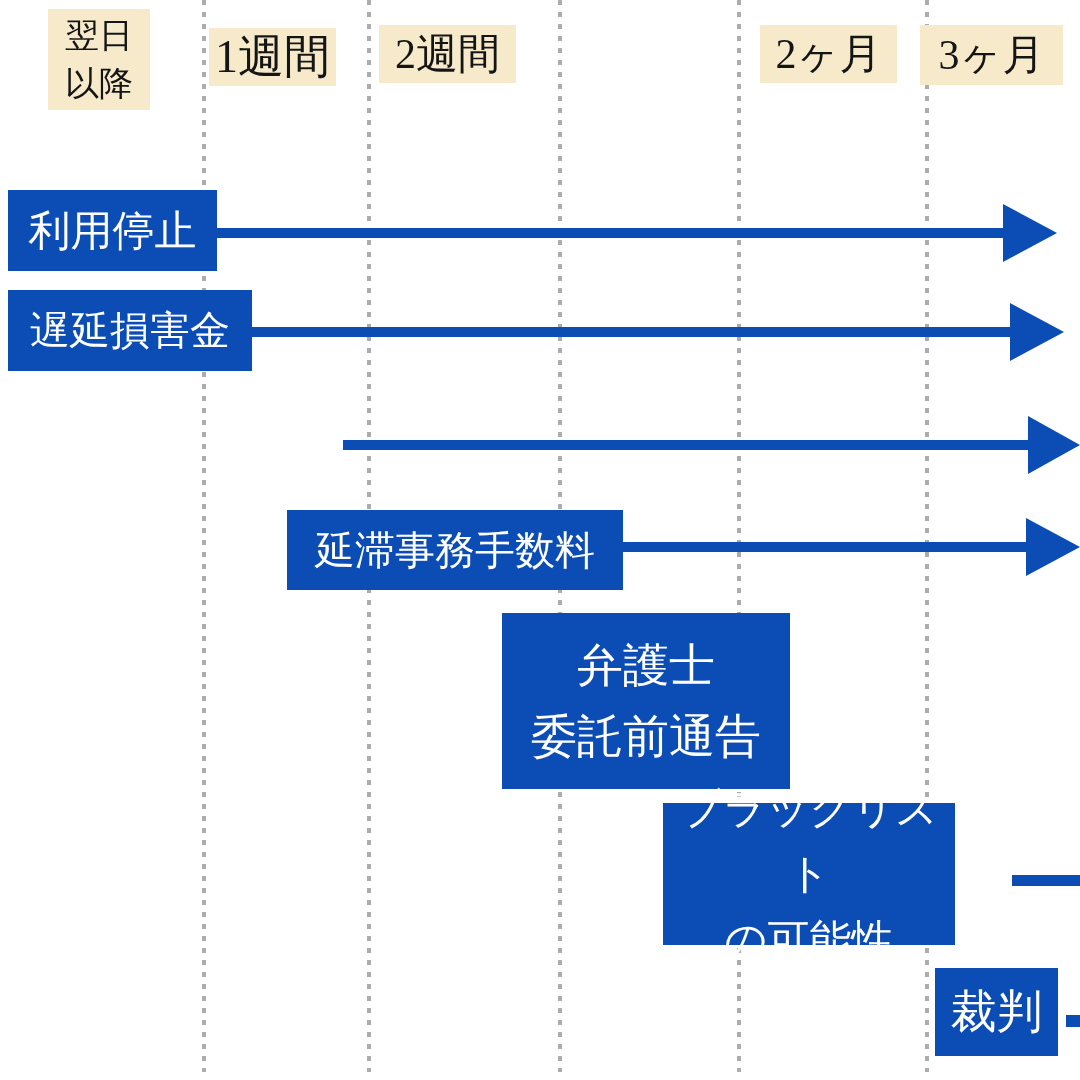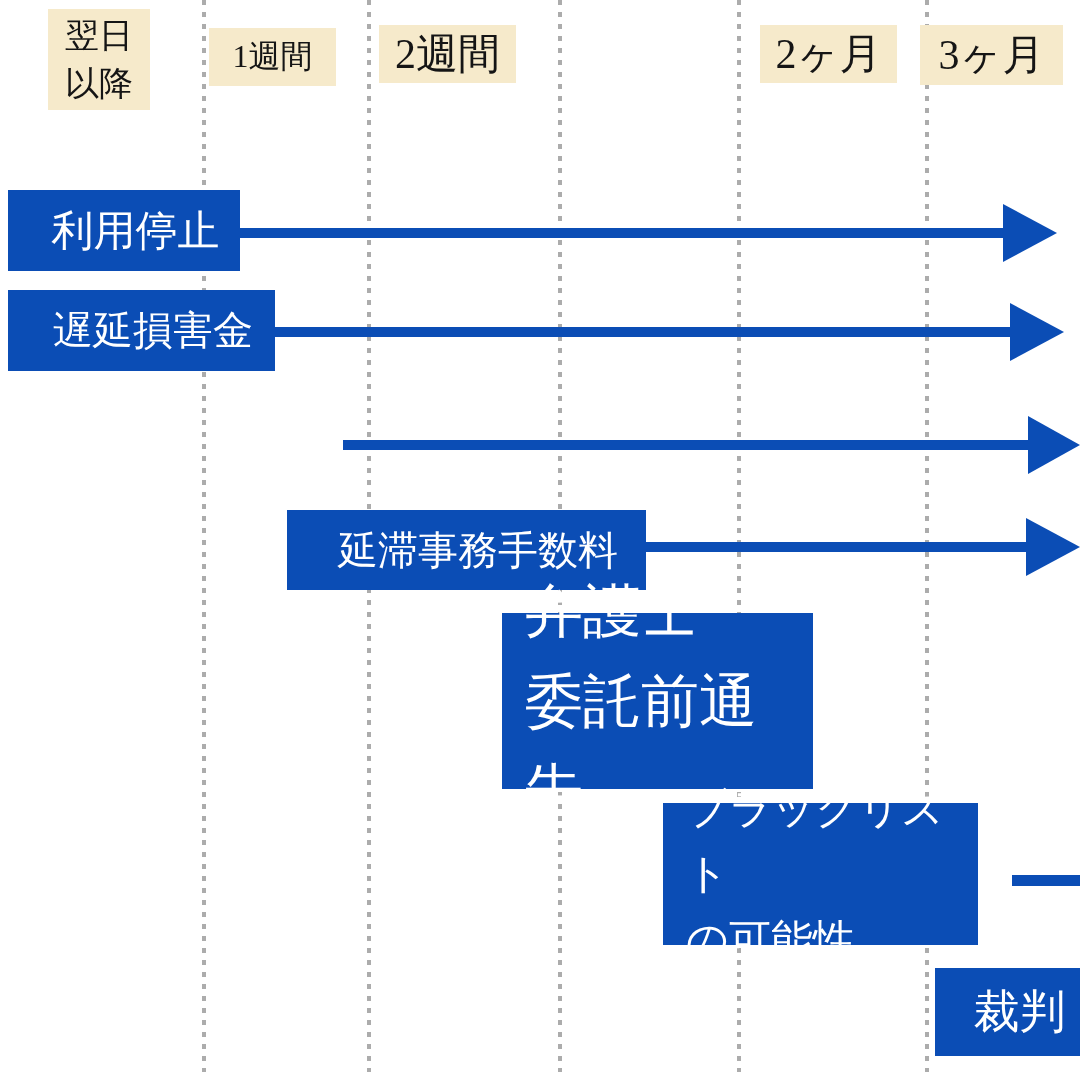--- a/index.html
+++ b/index.html
@@ -30,23 +30,23 @@
     color:var(--header_text);
     font-family:"Liberation Serif","DejaVu Serif",serif;
     display:flex;align-items:center;justify-content:center;
     white-space:pre-line;
   }
   .evtbox{
     position:absolute;
     background:var(--bar_blue);
     color:var(--label_text);
     display:flex;align-items:center;justify-content:center;
+    text-align:center;
     white-space:pre-line;
     font-weight:500;
-    padding-left:23px;
   }
   .hline{
     position:absolute;
     background:var(--bar_blue);
   }
   .ahead{
     position:absolute;width:0;height:0;
     border-top:29px solid transparent;
     border-bottom:29px solid transparent;
   }
@@ -57,41 +57,41 @@
 <div id="stage">
 
   <div class="vline" style="left:202px"></div>
   <div class="vline" style="left:367px"></div>
   <div class="vline" style="left:558px"></div>
   <div class="vline" style="left:737px"></div>
   <div class="vline" style="left:925px"></div>
 
   <div class="hdr" style="left:48px;top:9px;width:102px;height:101px;font-size:34px;line-height:1.4">翌日
 以降</div>
-  <div class="hdr" style="left:209px;top:28px;width:127px;height:58px;font-size:32px">1週間</div>
+  <div class="hdr" style="left:209px;top:28px;width:127px;height:58px;font-size:46px">1週間</div>
   <div class="hdr" style="left:379px;top:25px;width:137px;height:58px;font-size:42px">2週間</div>
   <div class="hdr" style="left:760px;top:25px;width:137px;height:58px;font-size:42px">2ヶ月</div>
   <div class="hdr" style="left:920px;top:25px;width:143px;height:60px;font-size:42px">3ヶ月</div>
 
   <div class="evtbox" style="left:8px;top:190px;width:209px;height:81px;font-size:42px">利用停止</div>
   <div class="hline" style="left:215px;top:228px;width:792px;height:10px"></div>
   <div class="ahead" style="left:1003px;top:204px;border-left:54px solid var(--bar_blue)"></div>
 
   <div class="evtbox" style="left:8px;top:290px;width:244px;height:81px;font-size:40px">遅延損害金</div>
   <div class="hline" style="left:250px;top:327px;width:764px;height:10px"></div>
   <div class="ahead" style="left:1010px;top:303px;border-left:54px solid var(--bar_blue)"></div>
 
   <div class="hline" style="left:343px;top:440px;width:689px;height:10px"></div>
   <div class="ahead" style="left:1028px;top:416px;border-left:52px solid var(--bar_blue)"></div>
 
   <div class="evtbox" style="left:287px;top:510px;width:336px;height:80px;font-size:40px">延滞事務手数料</div>
   <div class="hline" style="left:621px;top:542px;width:409px;height:10px"></div>
   <div class="ahead" style="left:1026px;top:518px;border-left:54px solid var(--bar_blue)"></div>
 
-  <div class="evtbox" style="left:502px;top:613px;width:288px;height:176px;font-size:58px;line-height:1.55">弁護士
+  <div class="evtbox" style="left:502px;top:613px;width:288px;height:176px;font-size:46px;line-height:1.55">弁護士
 委託前通告</div>
 
   <div class="evtbox" style="left:663px;top:803px;width:292px;height:142px;font-size:42px;line-height:1.55">ブラックリスト
 の可能性</div>
   <div class="hline" style="left:1012px;top:875px;width:68px;height:11px"></div>
 
   <div class="evtbox" style="left:935px;top:968px;width:123px;height:88px;font-size:46px">裁判</div>
   <div class="hline" style="left:1066px;top:1015px;width:14px;height:12px"></div>
 
 </div>

